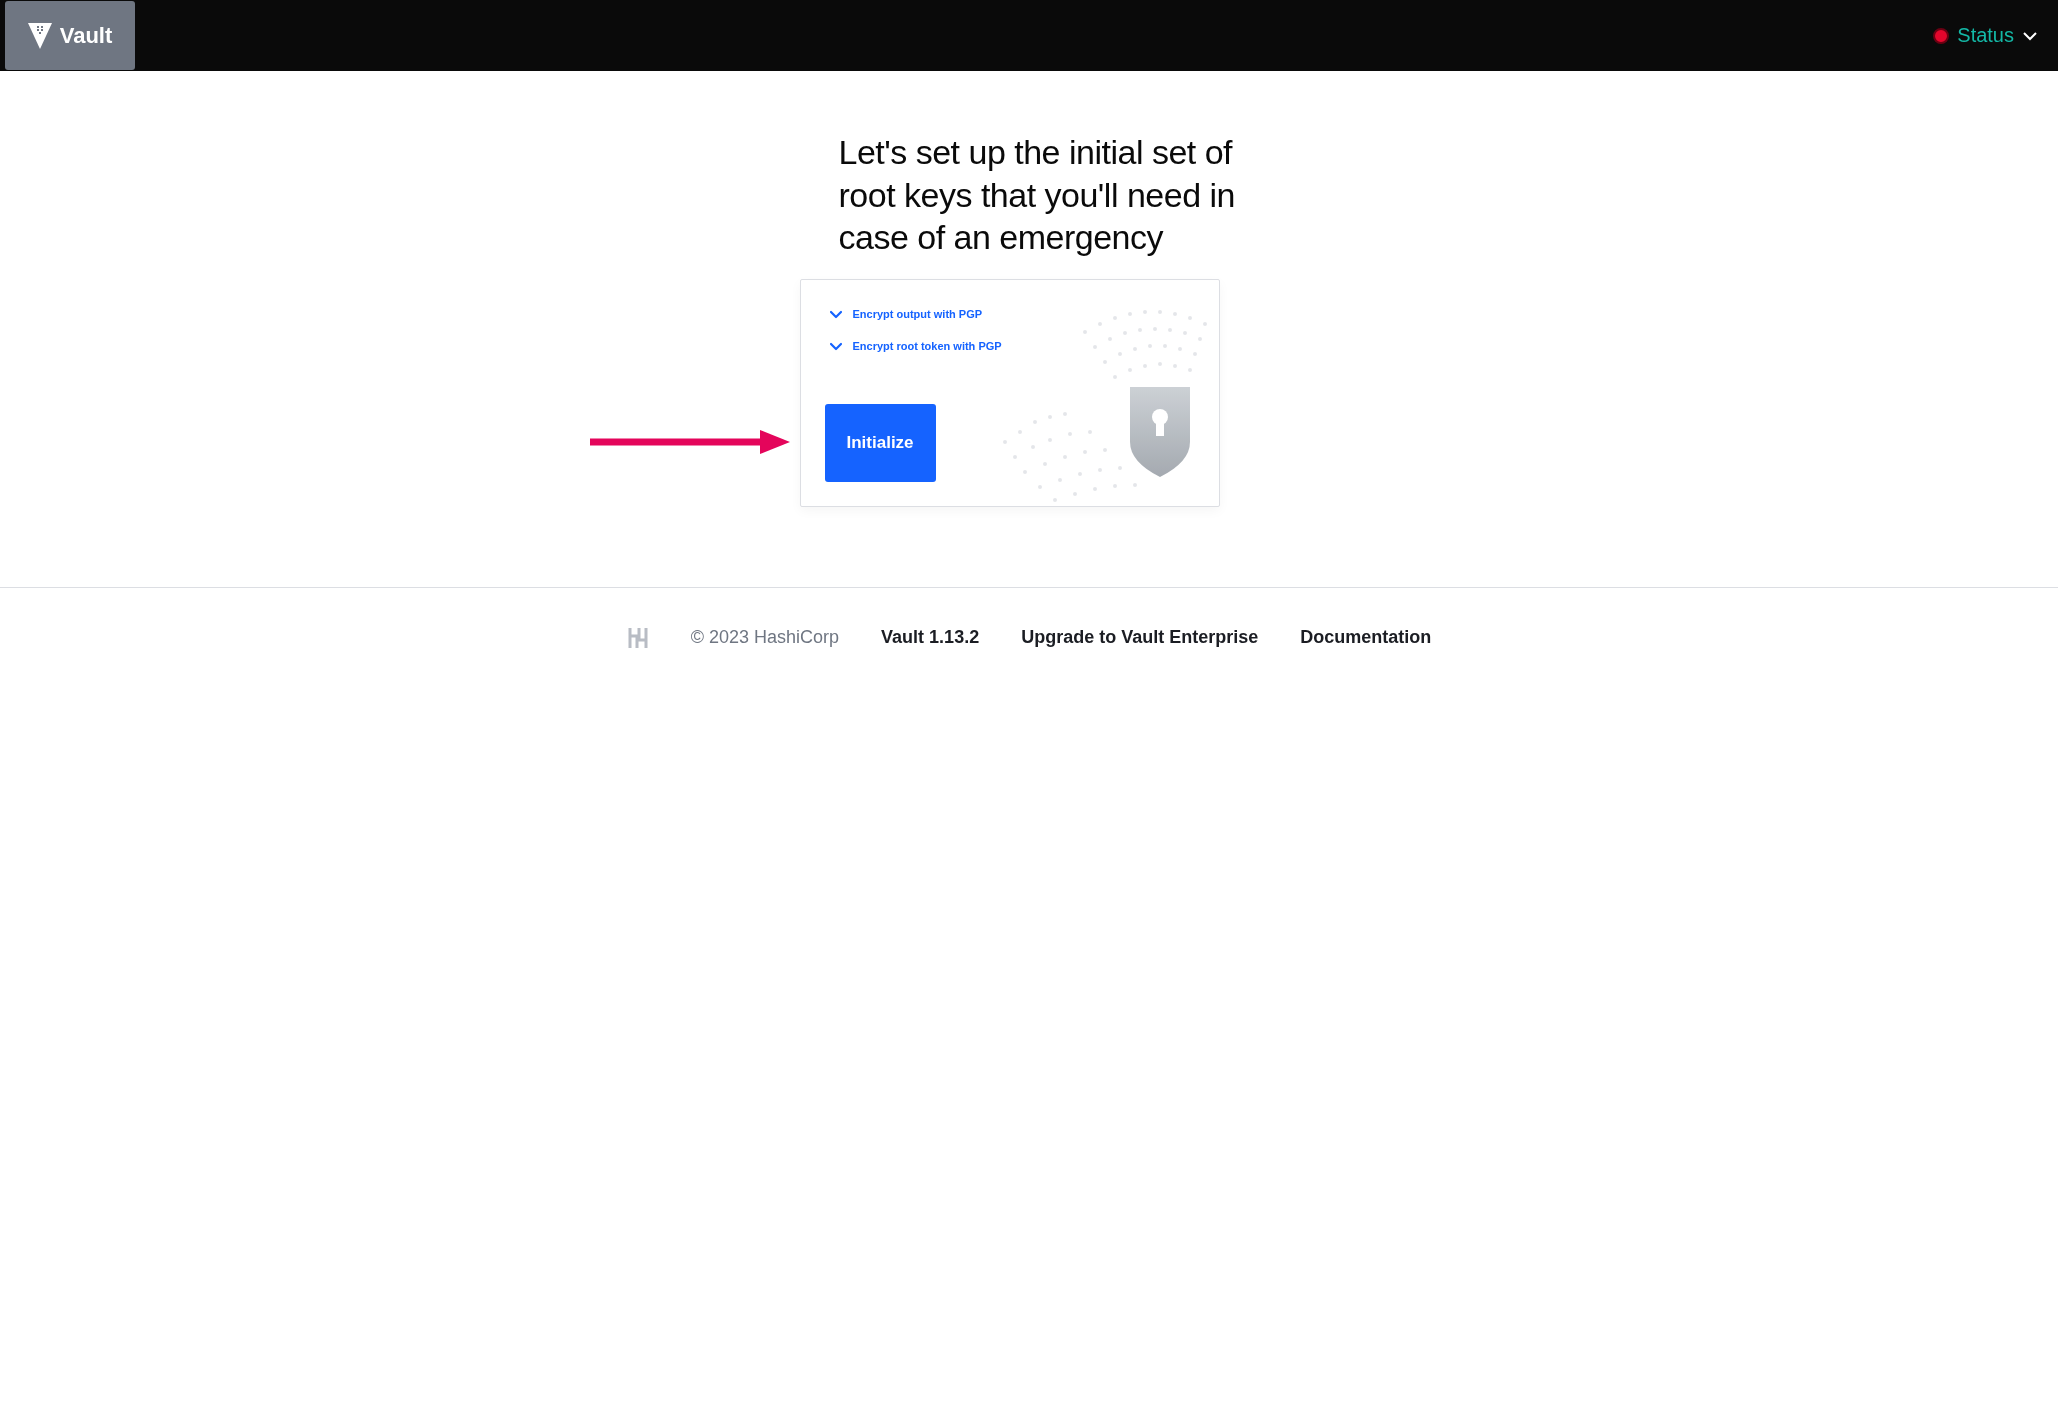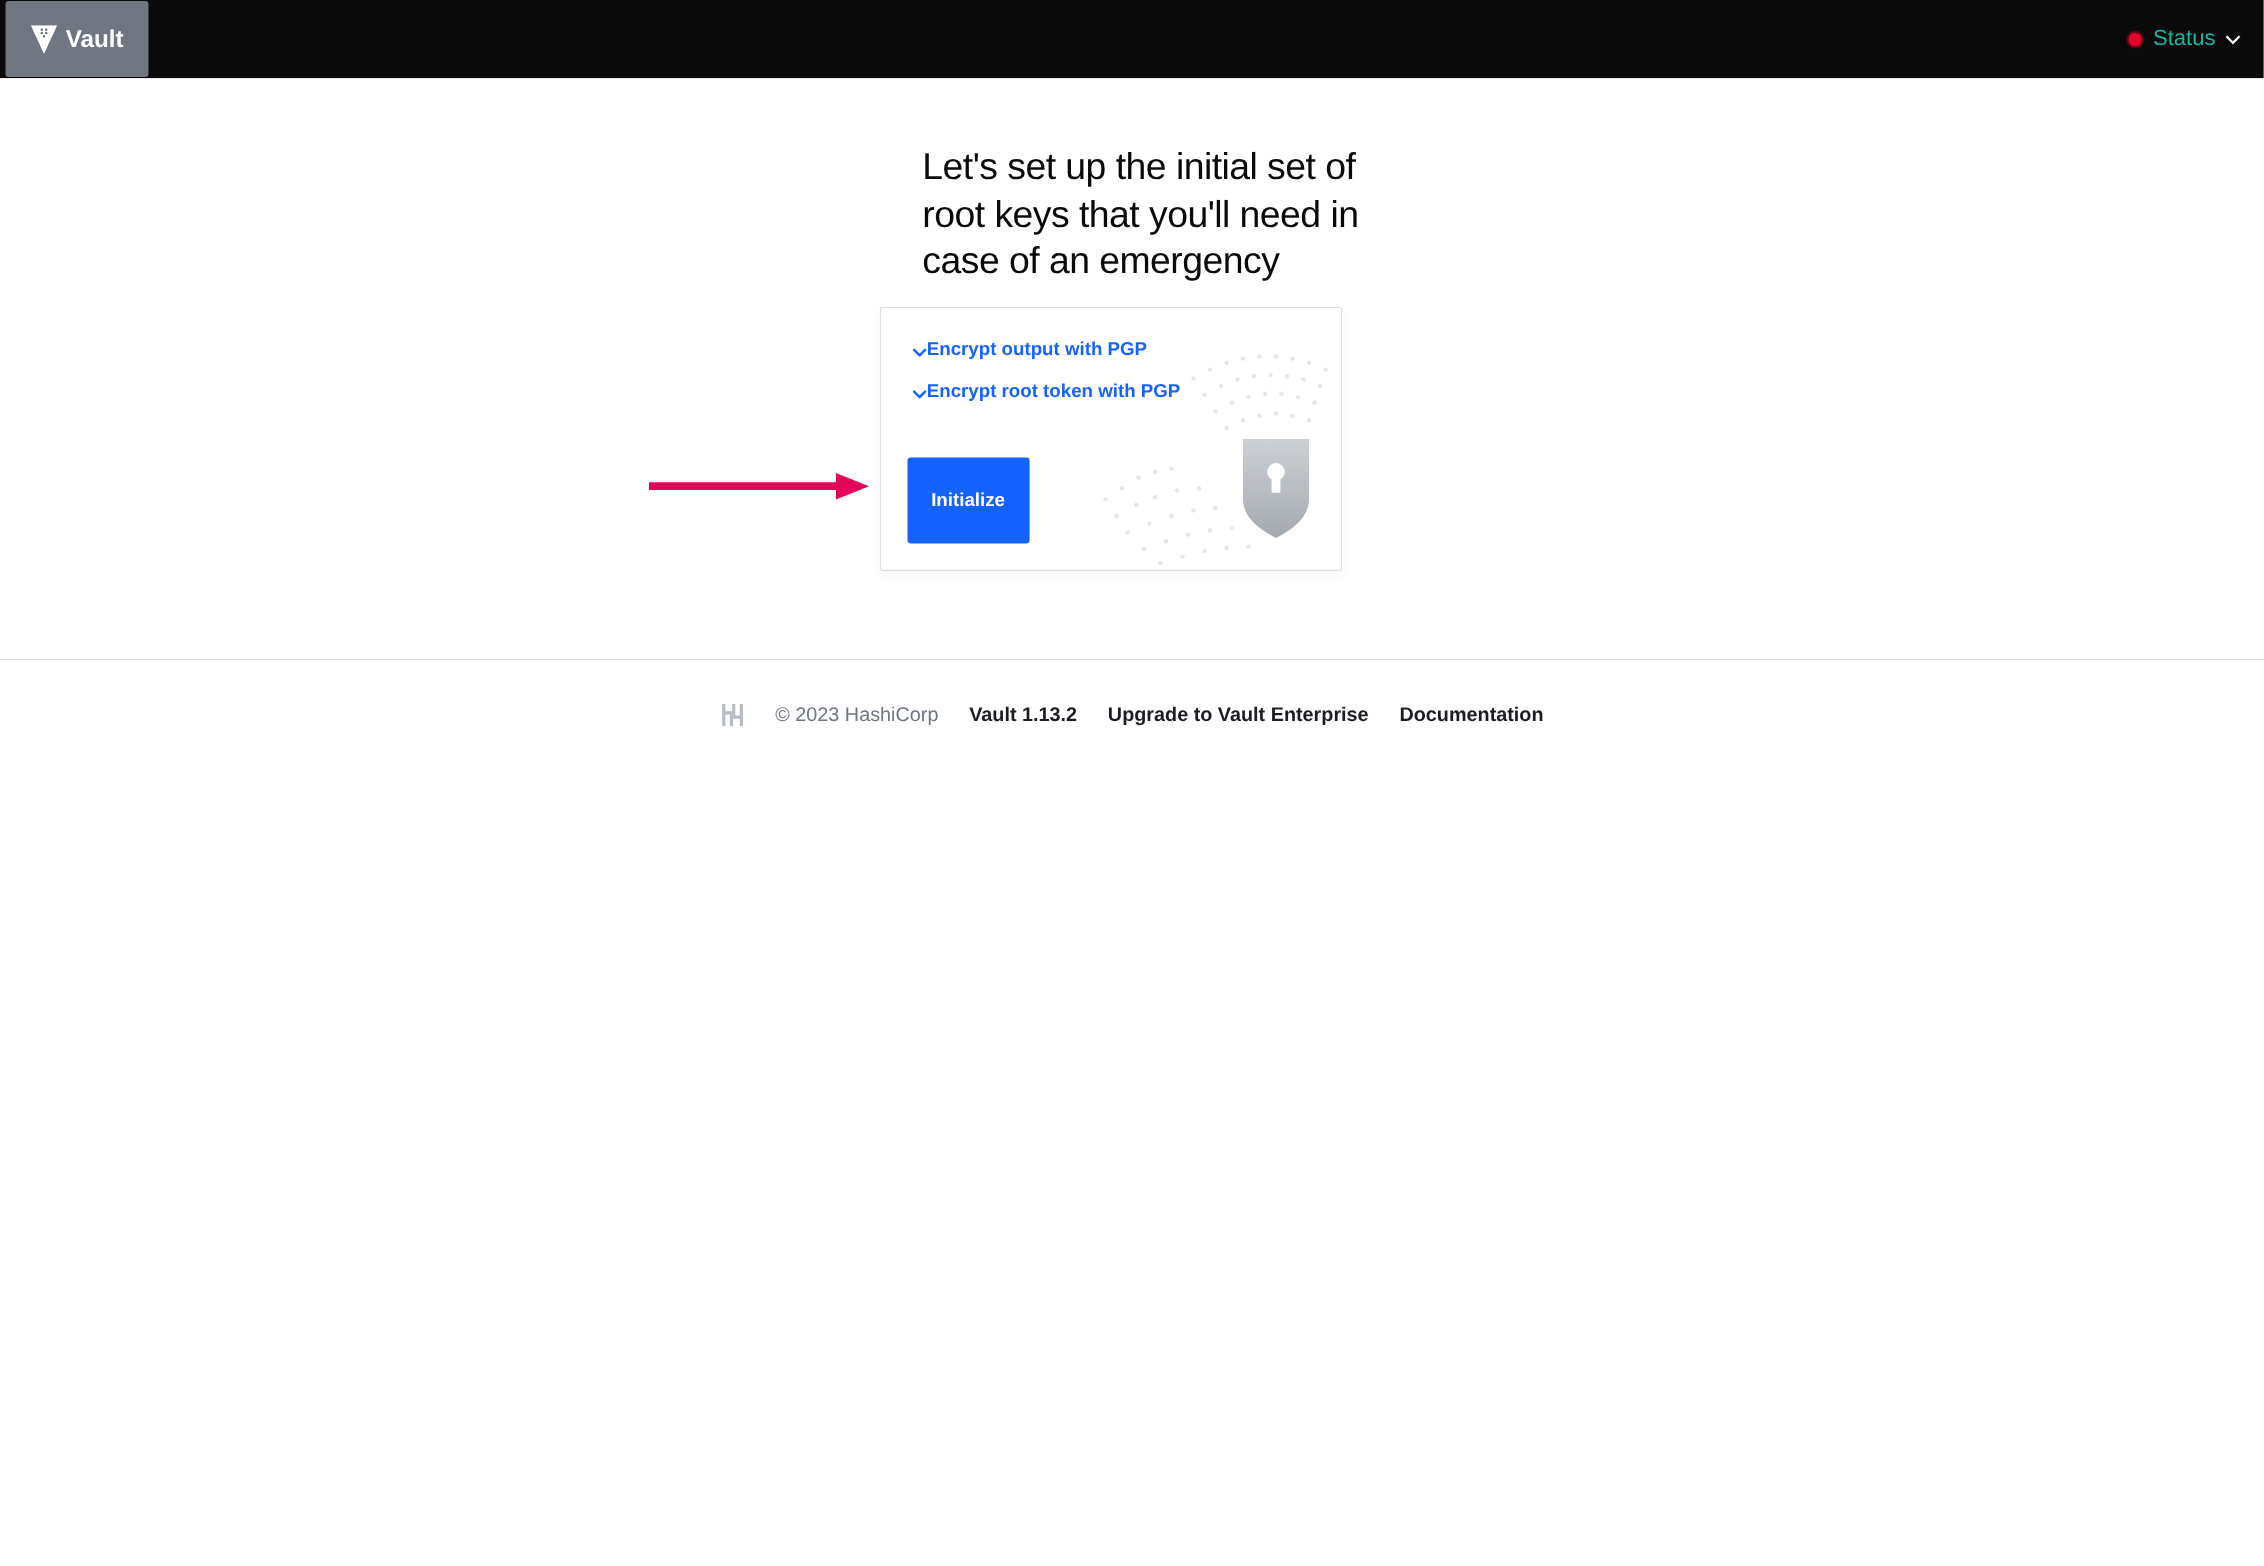--- a/index.html
+++ b/index.html
@@ -55,21 +55,21 @@
       height: 50px;
       border: 3px solid #e4055b;
       border-radius: 6px;
       padding: 0 16px;
       font-size: 19px;
       color: #555;
       outline: none;
     }
     .field-help { color: #6f7682; font-size: 16px; margin-top: 8px; line-height: 1.4; }
 
-    .collapsible { display: flex; align-items: flex-end; color: #1563ff; font-weight: 600; font-size: 17px; margin-bottom: 18px; cursor: pointer; padding-left: 4px;}
+    .collapsible { display: flex; align-items: flex-start; gap: 10px; color: #1563ff; font-weight: 600; font-size: 11px; margin-bottom: 18px; cursor: pointer; padding-left: 4px;}
     .collapsible .chev { color: #1563ff; }
 
     .actions { margin-top: 50px; }
     .btn-primary {
       background: #1563ff;
       color: #ffffff;
       border: none;
       border-radius: 3px;
       padding: 29px 22px;
       font-size: 17px;
@@ -88,21 +88,21 @@
 
     .arrow-annotation {
       position: absolute;
       left: -210px;
       top: 296px;
       z-index: 5;
     }
     .wrap { position: relative; }
 
     .footer-sep { border-top: 1px solid #dcdee3; margin-top: 0; }
-    .footer { display: flex; align-items: center; justify-content: center; gap: 28px; padding: 38px 0 60px; color: #6f7682; font-size: 18px; }
+    .footer { display: flex; align-items: center; justify-content: center; gap: 42px; padding: 38px 0 60px; color: #6f7682; font-size: 18px; }
     .footer .strong { color: #1b1d23; font-weight: 700; }
     .footer a { color: #1b1d23; text-decoration: none; font-weight: 700;}
     .hc-icon { color: #b8bcc4; }
   </style>
 </head>
 <body>
 
 <header class="header">
   <div class="brand-box">
     <svg width="24" height="26" viewBox="0 0 24 26">

